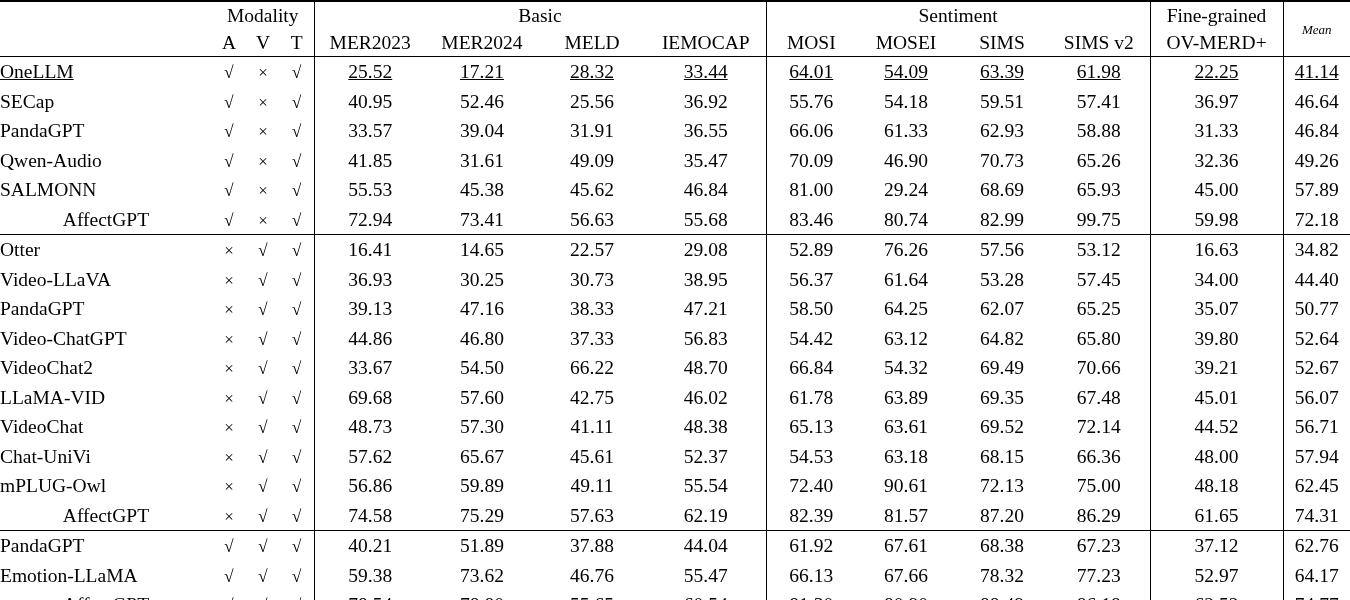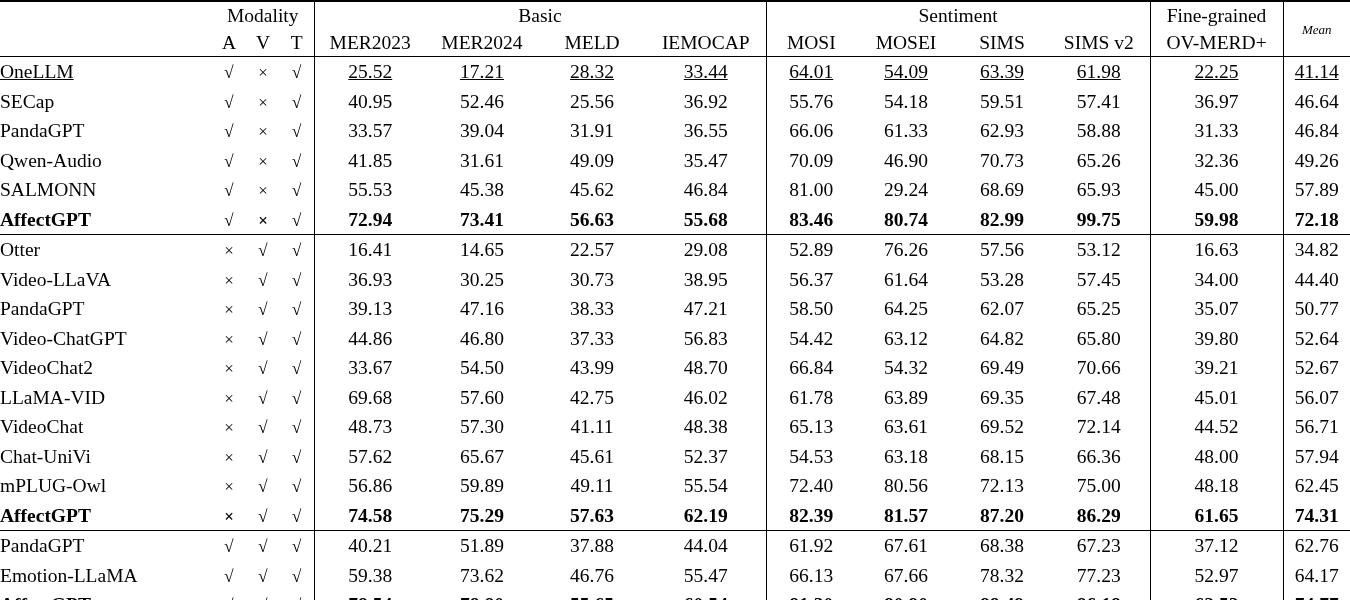--- a/index.html
+++ b/index.html
@@ -70,21 +70,21 @@
     height: 29.5px;
   }
   td.mod {
     text-align: center;
     height: 29.5px;
   }
   td.num {
     text-align: center;
     height: 29.5px;
   }
-  tr.bold td { font-weight: bold; }
+  tr.bold td { font-weight: normal; text-align: center; }
 
   .chk { font-size: 17px; line-height: 1; display: inline-block; }
   .crs { font-size: 17px; line-height: 1; display: inline-block; }
 </style>
 </head>
 <body>
 
 <div id="table-wrap">
   <table class="results">
     <colgroup>
@@ -289,21 +289,21 @@
           <td class="num vsep-l">39.80</td>
           <td class="num vsep-l">52.64</td>
         </tr>
         <tr>
           <td class="model">VideoChat2</td>
           <td class="mod"><span class="crs">×</span></td>
           <td class="mod"><span class="chk">√</span></td>
           <td class="mod"><span class="chk">√</span></td>
           <td class="num vsep-l">33.67</td>
           <td class="num">54.50</td>
-          <td class="num">43.99</td>
+          <td class="num">66.22</td>
           <td class="num">48.70</td>
           <td class="num vsep-l">66.84</td>
           <td class="num">54.32</td>
           <td class="num">69.49</td>
           <td class="num">70.66</td>
           <td class="num vsep-l">39.21</td>
           <td class="num vsep-l">52.67</td>
         </tr>
         <tr>
           <td class="model">LLaMA-VID</td>
@@ -356,21 +356,21 @@
         <tr>
           <td class="model">mPLUG-Owl</td>
           <td class="mod"><span class="crs">×</span></td>
           <td class="mod"><span class="chk">√</span></td>
           <td class="mod"><span class="chk">√</span></td>
           <td class="num vsep-l">56.86</td>
           <td class="num">59.89</td>
           <td class="num">49.11</td>
           <td class="num">55.54</td>
           <td class="num vsep-l">72.40</td>
-          <td class="num">80.56</td>
+          <td class="num">90.61</td>
           <td class="num">72.13</td>
           <td class="num">75.00</td>
           <td class="num vsep-l">48.18</td>
           <td class="num vsep-l">62.45</td>
         </tr>
         <tr class="bold">
           <td class="model">AffectGPT</td>
           <td class="mod"><span class="crs">×</span></td>
           <td class="mod"><span class="chk">√</span></td>
           <td class="mod"><span class="chk">√</span></td>

